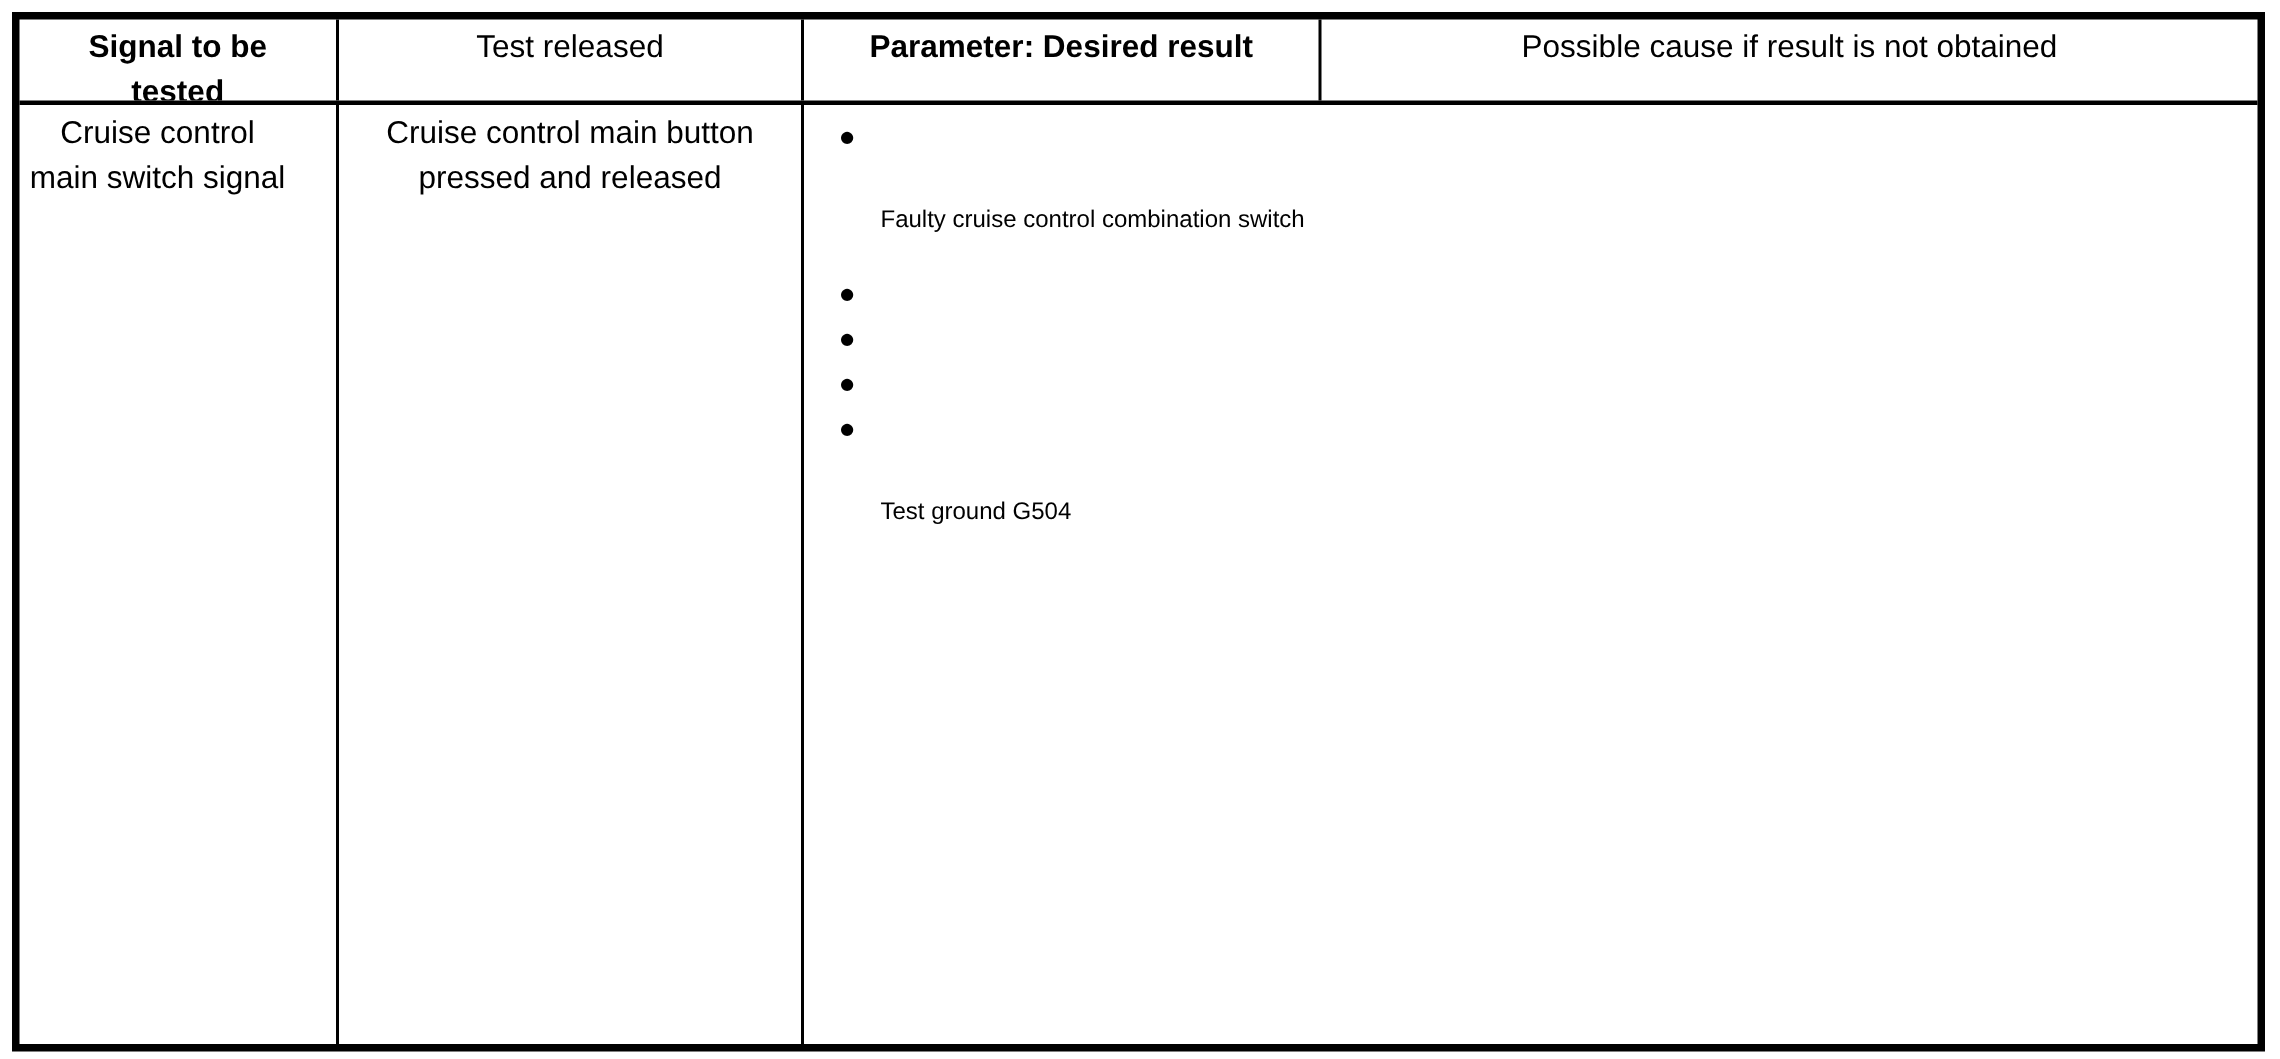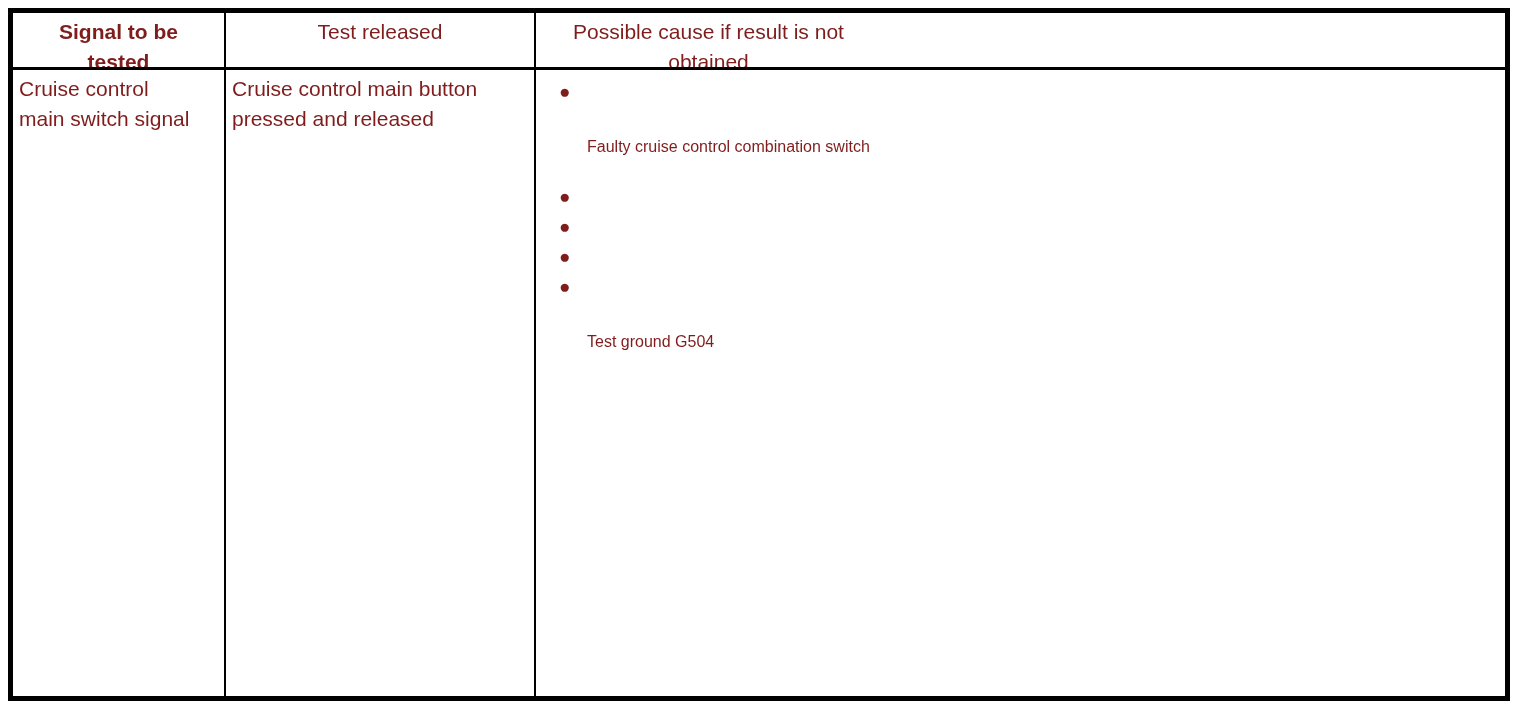--- a/index.html
+++ b/index.html
@@ -5,21 +5,21 @@
   html, body {
     margin: 0;
     padding: 0;
     background: #ffffff;
   }
   .page {
     position: relative;
     width: 1520px;
     height: 706px;
     background: #ffffff;
-    color: #7f1d1d;
+    color: #000000;
     font-family: "Liberation Sans", sans-serif;
     overflow: hidden;
   }
   .doc-table {
     position: absolute;
     left: 8px;
     top: 8px;
     width: 1502px;
     height: 693px;
     border: 5px solid #000000;
@@ -60,21 +60,21 @@
     font-weight: bold;
   }
   .hcell .wrap-narrow {
     display: inline-block;
     max-width: 150px;
   }
   .bcell {
     font-size: 21px;
     line-height: 30px;
     padding: 4px 6px;
-    text-align: left;
+    text-align: center;
   }
   .bcell p {
     margin: 0;
   }
   .w-signal   { max-width: 172px; }
   .w-param    { max-width: 296px; }
   .causes {
     list-style: none;
     margin: 0;
     padding: 7px 0 0 0;
@@ -99,20 +99,23 @@
 
 <div class="page">
   <div class="doc-table">
 
     <div class="thead">
       <div class="cell hcell bold">
         <span class="wrap-narrow">Signal to be tested</span>
       </div>
       <div class="cell hcell">
         <span>Test released</span>
+      </div>
+      <div class="cell hcell bold">
+        <span>Parameter: Desired result</span>
       </div>
       <div class="cell hcell">
         <span>Possible cause if result is not obtained</span>
       </div>
     </div>
 
     <div class="tbody">
       <div class="cell bcell">
         <p class="w-signal">Cruise control main switch signal</p>
       </div>

